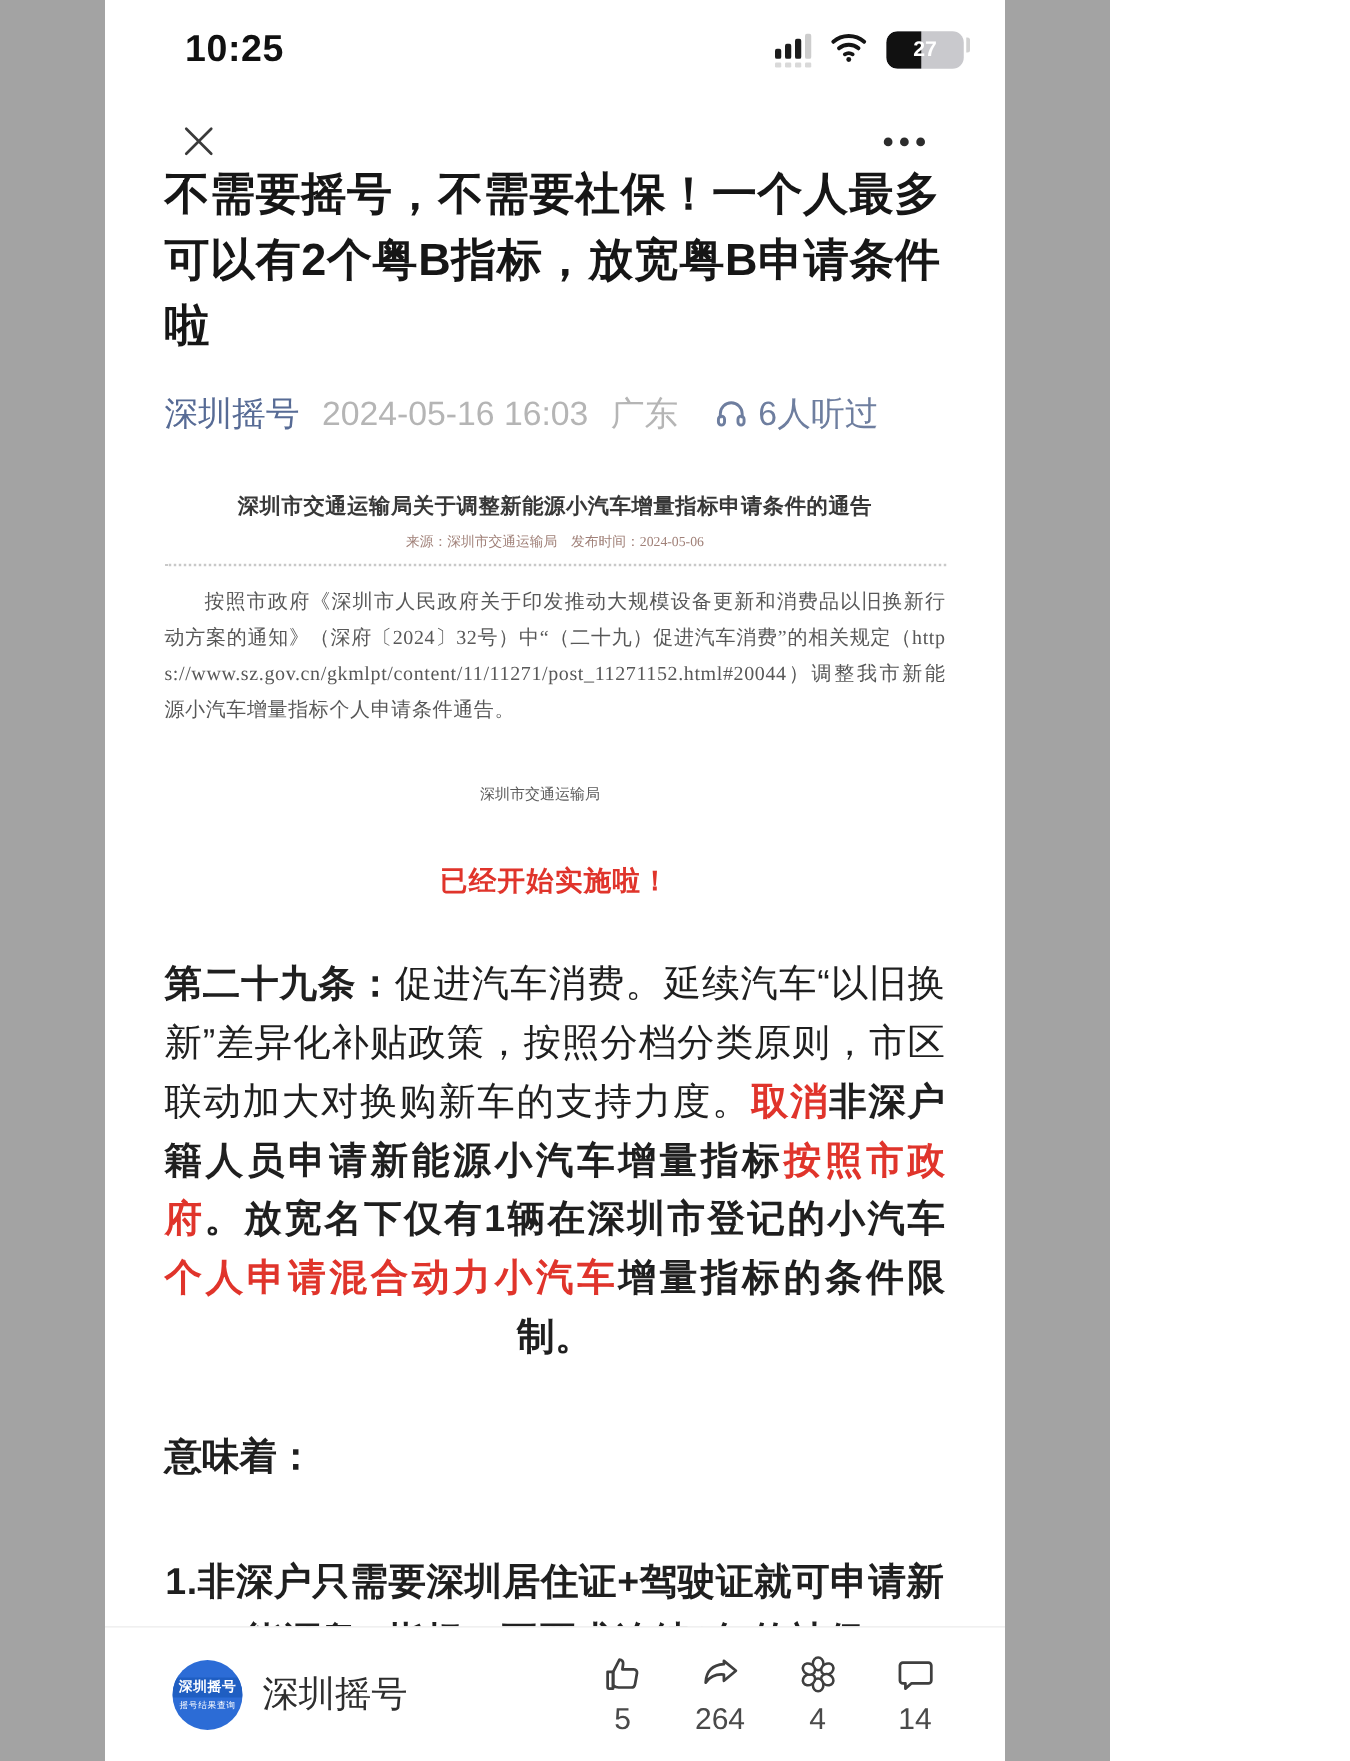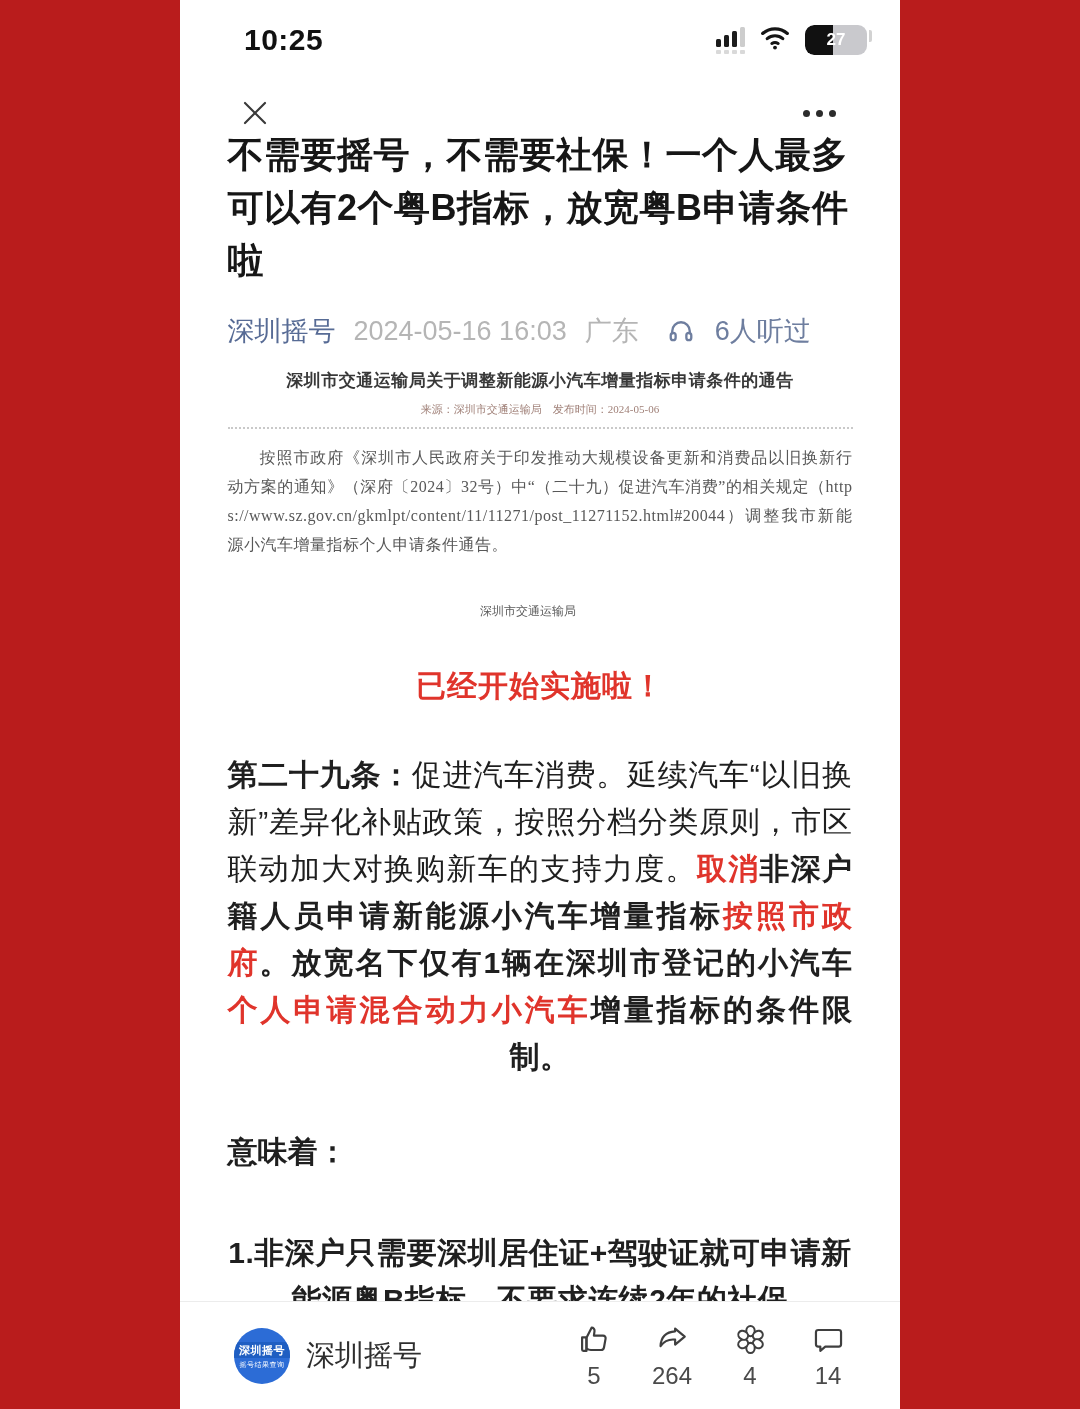--- a/index.html
+++ b/index.html
@@ -1,17 +1,17 @@
 <!DOCTYPE html>
 <html><head>
 <meta charset="utf-8">
 <style>
   * { margin:0; padding:0; box-sizing:border-box; }
   html,body { background:#ffffff; font-family:"Liberation Sans","DejaVu Sans",sans-serif; }
-  .canvas { width:1080px; height:1409px; background:#b91c1c; position:relative; overflow:hidden; }
+  .canvas { width:888px; height:1409px; background:#a3a3a3; position:relative; overflow:hidden; }
   .screen { width:720px; height:1409px; margin:0 auto; position:relative; background:#fff; }
 
   
   .status { display:flex; align-items:center; padding:22px 28px 0 64px; height:58px; }
   .time { font-size:30px; font-weight:700; color:#111; letter-spacing:.5px; }
   .status-right { margin-left:auto; display:flex; align-items:center; gap:14px; }
   .signal { display:flex; flex-direction:column; gap:3px; }
   .sig-row { display:flex; align-items:flex-end; gap:3px; }
   .sig-bar { width:5px; border-radius:1.5px; background:#1c1c1c; }
   .sig-bar.b1{height:8px;} .sig-bar.b2{height:12px;} .sig-bar.b3{height:16px;}
@@ -27,35 +27,35 @@
   .navrow { display:flex; align-items:center; padding:40px 64px 0 60px; height:70px; }
   .close-btn { width:30px; height:30px; cursor:pointer; }
   .more-btn { margin-left:auto; display:flex; gap:6px; cursor:pointer; padding:6px 0; }
   .more-btn i { width:7px; height:7px; border-radius:50%; background:#2c2c2c; }
 
   
   .content { width:625px; margin:0 auto; }
   .headline { font-size:36px; line-height:53px; font-weight:700; color:#161616; letter-spacing:.5px; }
   .byline { margin-top:26px; display:flex; align-items:center; font-size:27px; color:#b5b5b5; gap:18px; white-space:nowrap; }
   .author { color:#576b95; cursor:pointer; }
-  .listen { display:flex; align-items:center; gap:20px; color:#6e7e9f; cursor:pointer; margin-left:10px; }
-
-  
-  .notice { margin-top:20px; background:#fff; color:#4e4e4e;
+  .listen { display:flex; align-items:center; gap:8px; color:#6e7e9f; cursor:pointer; margin-left:10px; }
+
+  
+  .notice { margin-top:44px; background:#fff; color:#4e4e4e;
             font-family:"Liberation Serif","DejaVu Serif",serif; cursor:pointer; }
   .notice-title { text-align:center; font-size:17px; font-weight:700; color:#383838; letter-spacing:.5px; }
   .notice-src { text-align:center; font-size:11px; color:#a08078; margin-top:10px; }
   .notice-divider { border-bottom:2px dotted #c9c9c9; margin:10px 0 14px 0; }
   .notice-body { font-size:16px; line-height:29px; text-align:justify; color:#585858;
                  text-indent:2em; letter-spacing:.5px; word-break:break-all; }
   .notice-sign { text-align:center; padding-right:24px; font-size:12px; color:#5a5a5a; margin-top:44px; }
   .notice-date { text-align:right; padding-right:20px; font-size:16px; color:#5a5a5a; margin-top:22px; }
 
   
-  .red-banner { margin-top:46px; text-align:center; font-size:30px; font-weight:700; color:#e0342b; letter-spacing:1px; }
+  .red-banner { margin-top:46px; text-align:center; font-size:22px; font-weight:700; color:#e0342b; letter-spacing:1px; }
   .para { margin-top:44px; font-size:30px; line-height:47px; color:#1f1f1f;
           text-align:justify; text-align-last:center; letter-spacing:.5px; }
   .seg-b { font-weight:700; }
   .seg-rb { font-weight:700; color:#e0342b; }
   .means { margin-top:52px; font-size:30px; font-weight:700; color:#1f1f1f; }
   .point { margin-top:56px; text-align:center; font-size:30px; font-weight:700;
            line-height:47px; color:#1f1f1f; letter-spacing:.5px; }
 
   
   .footer { position:absolute; left:0; right:0; bottom:0; height:108px; background:#fff;

